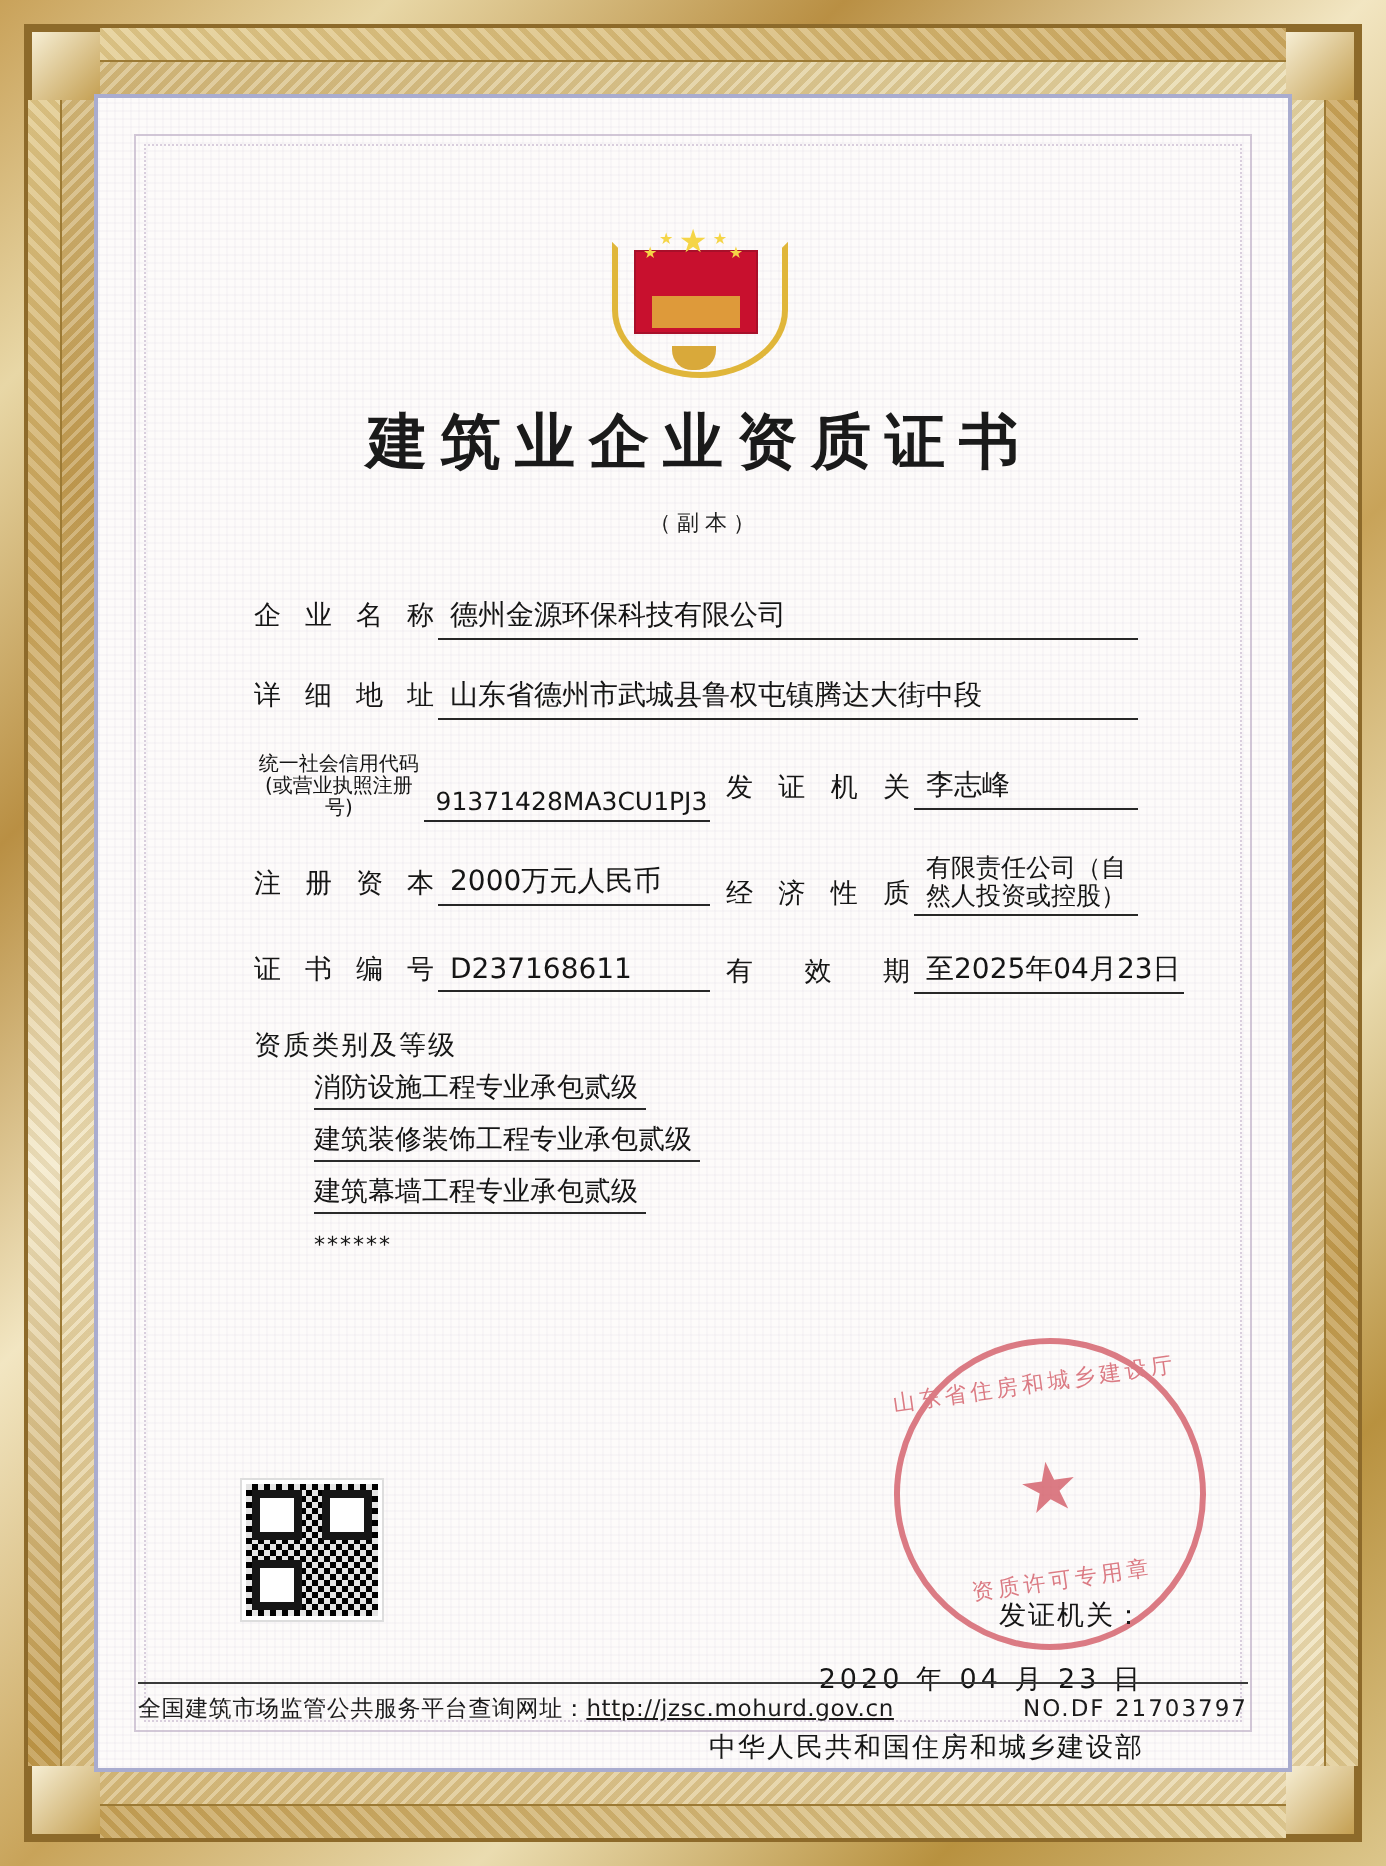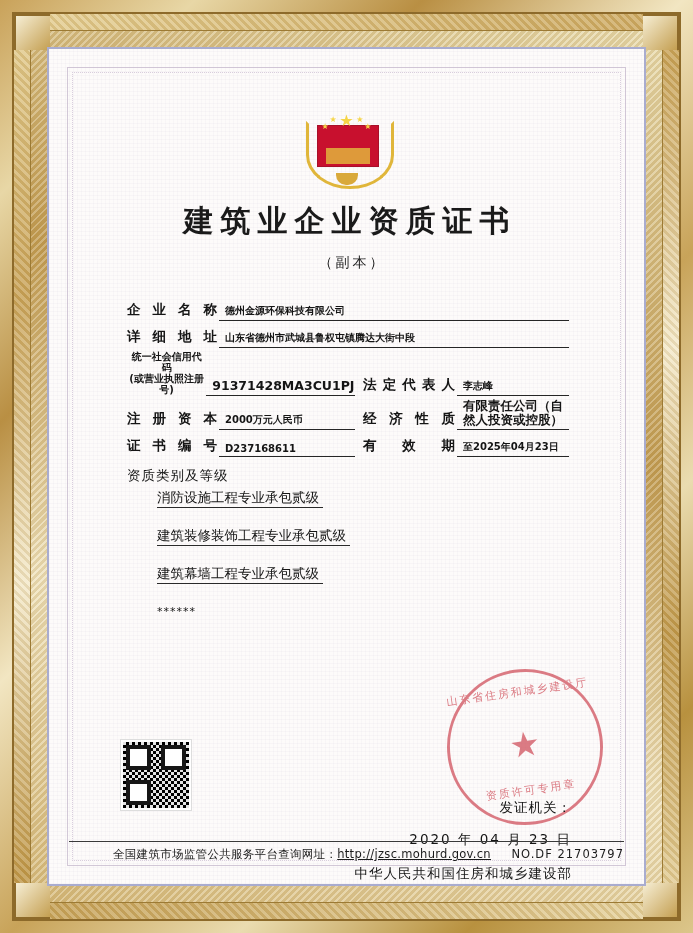--- a/index.html
+++ b/index.html
@@ -179,55 +179,54 @@
     font-weight: bold;
     letter-spacing: 7px;
     color: #1a1a1a;
     text-indent: 7px;
   }
   .subtitle {
     position: absolute;
     left: 0; right: 0;
     top: 205px;
     text-align: center;
-    font-size: 14px;
+    font-size: 11px;
     letter-spacing: 3px;
     color: #222;
     padding-left: 12px;
   }
 
   
   .fields {
     position: absolute;
     left: 78px;
     top: 248px;
     width: 442px;
     font-size: 13.5px;
     color: #151515;
   }
   .row {
     display: flex;
-    align-items: flex-end;
+    align-items: center;
     min-height: 24px;
-    margin-bottom: 3px;
-    font-weight: bold;
+    margin-bottom: 16px;
   }
   .lbl {
     flex: 0 0 auto;
     font-size: 13.5px;
     letter-spacing: 2px;
     white-space: nowrap;
     padding-bottom: 2px;
   }
   .lbl.w1 { width: 92px; text-align: justify; text-align-last: justify; }
   .val {
     flex: 1 1 auto;
     border-bottom: 1px solid #262626;
     padding: 0 2px 2px 6px;
-    font-size: 10px;
+    font-size: 14px;
     white-space: nowrap;
     overflow: hidden;
   }
   .val.small { font-size: 12.5px; }
   .half-left { display: flex; align-items: flex-end; width: 228px; flex: 0 0 228px; }
   .half-right { display: flex; align-items: flex-end; flex: 1 1 auto; }
   .half-left .lbl { width: 92px; text-align: justify; text-align-last: justify; }
   .half-right .lbl {
     width: 94px;
     text-align: justify;
@@ -256,21 +255,21 @@
   .qual-list {
     margin-top: 3px;
     padding-left: 30px;
   }
   .qual-item {
     font-size: 13.5px;
     line-height: 19px;
     border-bottom: 1px solid #2a2a2a;
     display: inline-block;
     padding-right: 4px;
-    margin-bottom: 18px;
+    margin-bottom: 6px;
   }
   .qual-item.stars {
     border-bottom: none;
     letter-spacing: 1px;
     font-size: 11px;
   }
   .qual-line-wrap { display: block; }
 
   
   .seal {
@@ -354,21 +353,21 @@
     left: 20px; right: 20px;
     bottom: 22px;
     border-top: 1px solid #3a3a3a;
     padding-top: 5px;
     display: flex;
     justify-content: space-between;
     align-items: baseline;
     font-size: 11.5px;
     color: #1b1b1b;
   }
-  .footer .url { letter-spacing: 0.3px; padding-left: 44px; }
+  .footer .url { letter-spacing: 0.3px; }
   .footer .no { letter-spacing: 1px; }
   .footer .url u { text-decoration: underline; }
 </style>
 </head>
 <body>
 
 <div class="certificate">
 
   <div class="frame-band-2"></div>
   <div class="frame-band-3"></div>
@@ -412,21 +411,21 @@
 
       <div class="row">
         <div class="half-left">
           <div class="code-lbl">
             <div>统一社会信用代码</div>
             <div>(或营业执照注册号)</div>
           </div>
           <div class="val small">91371428MA3CU1PJ3M</div>
         </div>
         <div class="half-right">
-          <div class="lbl">法定代表人</div>
+          <div class="lbl">发证机关</div>
           <div class="val">李志峰</div>
         </div>
       </div>
 
       <div class="row">
         <div class="half-left">
           <div class="lbl">注册资本</div>
           <div class="val">2000万元人民币</div>
         </div>
         <div class="half-right">

